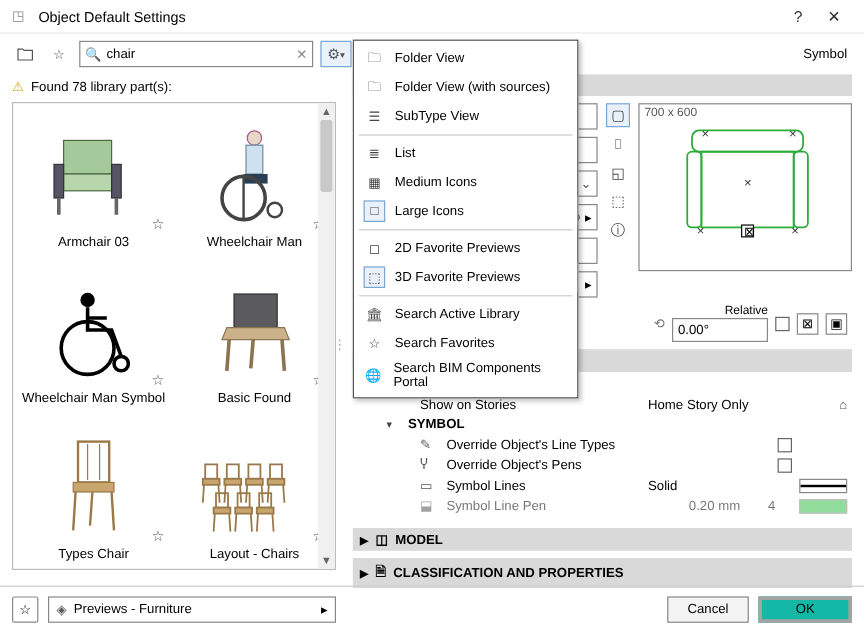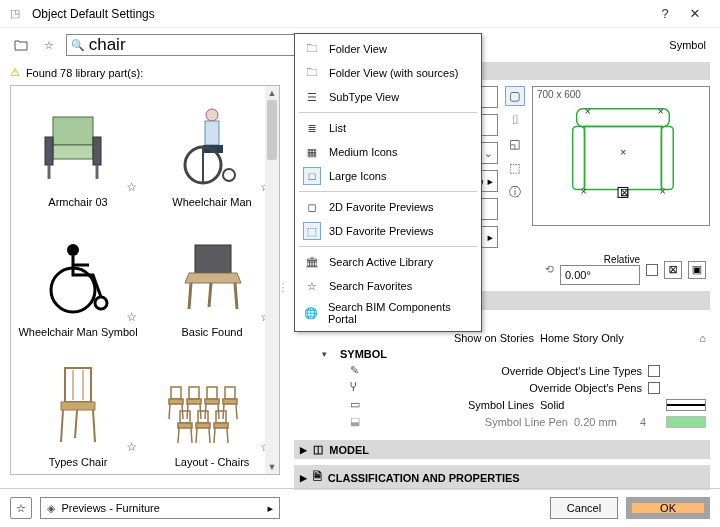--- a/index.html
+++ b/index.html
@@ -4,21 +4,21 @@
 <style>
 * { box-sizing: border-box; margin: 0; padding: 0; font-family: "Segoe UI", Tahoma, sans-serif; font-size: 11px; }
 body { background: #fff; width: 720px; height: 527px; overflow: hidden; color: #000; }
 .titlebar { display: flex; align-items: center; padding: 6px 10px; border-bottom: 1px solid #e8e8e8; }
 .titlebar .title { font-size: 12px; flex: 1; }
 .titlebar .tb-btn { width: 30px; text-align: center; font-size: 13px; color: #333; }
 
 .toprow { display: flex; align-items: center; padding: 6px 10px; gap: 6px; }
 .icon-btn { width: 22px; height: 22px; display: inline-flex; align-items: center; justify-content: center; border: 1px solid transparent; border-radius: 2px; cursor: pointer; }
 .searchbox { flex: 0 0 195px; display: flex; align-items: center; border: 1px solid #888; height: 22px; padding: 0 4px; gap: 4px; }
-.searchbox input { border: none; outline: none; flex: 1; height: 14px; font-size: 17px; }
+.searchbox input { border: none; outline: none; flex: 1; height: 14px; font-size: 11px; }
 .settings-btn { width: 26px; height: 22px; border: 1px solid #7aa7d6; background: #e9f2fb; display: inline-flex; align-items: center; justify-content: center; cursor: pointer; }
 .default-label { margin-left: auto; padding-right: 4px; }
 
 .main { display: flex; height: 450px; }
 .left { width: 280px; display: flex; flex-direction: column; padding: 0 0 0 10px; }
 .found { display: flex; align-items: center; gap: 6px; padding: 4px 0 6px; }
 .found .warn { color: #caa400; }
 .thumbs { border: 1px solid #bbb; background: #fff; flex: 0 0 390px; overflow: hidden; position: relative; display: grid; grid-template-columns: 1fr 1fr; grid-auto-rows: 130px; }
 .thumb { display: flex; flex-direction: column; align-items: center; justify-content: flex-end; gap: 4px; position: relative; padding-bottom: 8px; }
 .thumb .img { width: 100px; height: 90px; display: flex; align-items: center; justify-content: center; }
@@ -43,28 +43,28 @@
 .prev-box { flex: 1; height: 140px; border: 1px solid #888; background: #fff; position: relative; }
 .prev-box .dim { position: absolute; left: 4px; top: 2px; font-size: 10px; color: #555; }
 
 .relrow { display: flex; align-items: center; gap: 6px; justify-content: flex-end; margin-top: 6px; padding-right: 4px; }
 .relrow .relbox { width: 80px; height: 20px; border: 1px solid #888; display: flex; align-items: center; padding: 0 4px; }
 
 .section-row { display: flex; align-items: center; gap: 8px; padding: 2px 0; }
 .section-row .exp { width: 10px; font-size: 9px; color: #444; }
 .section-row .lbl-b { font-weight: bold; }
 .prop-row { display: flex; align-items: center; gap: 6px; padding: 2px 0 2px 28px; }
-.prop-row .pname { flex: 1; text-align: right; }
+.prop-row .pname { flex: 1; }
 .prop-row .pval { width: 120px; }
 .chk { width: 12px; height: 12px; border: 1px solid #666; display: inline-block; }
 
 .footer { display: flex; align-items: center; gap: 8px; padding: 8px 10px; border-top: 1px solid #ccc; position: absolute; bottom: 0; left: 0; right: 0; }
 .footer .combo { flex: 0 0 240px; height: 22px; border: 1px solid #888; display: flex; align-items: center; gap: 6px; padding: 0 6px; }
 .footer .btn { height: 22px; padding: 0 16px; border: 1px solid #888; background: #f4f4f4; display: inline-flex; align-items: center; cursor: pointer; }
-.footer .btn.primary { border: 6px solid #a3a3a3; background: #fdba74; }
+.footer .btn.primary { border: 3px solid #a3a3a3; background: #14b8a6; }
 
 .dropdown { position: absolute; left: 294px; top: 33px; width: 188px; background: #fff; border: 1px solid #555; z-index: 50; padding: 3px 0; box-shadow: 2px 2px 4px rgba(0,0,0,.25); }
 .dropdown .item { display: flex; align-items: center; gap: 8px; padding: 3px 8px; cursor: pointer; }
 .dropdown .item.sel { background: #fff; }
 .dropdown .item.sel .iconbox { border: 1px solid #7aa7d6; background: #e9f2fb; }
 .dropdown .iconbox { width: 18px; height: 18px; display: flex; align-items: center; justify-content: center; font-size: 11px; color: #444; }
 .dropdown hr { border: none; border-top: 1px solid #ccc; margin: 3px 4px; }
 
 .splitter { width: 6px; display: flex; align-items: center; justify-content: center; color: #aaa; cursor: col-resize; }
 </style>

